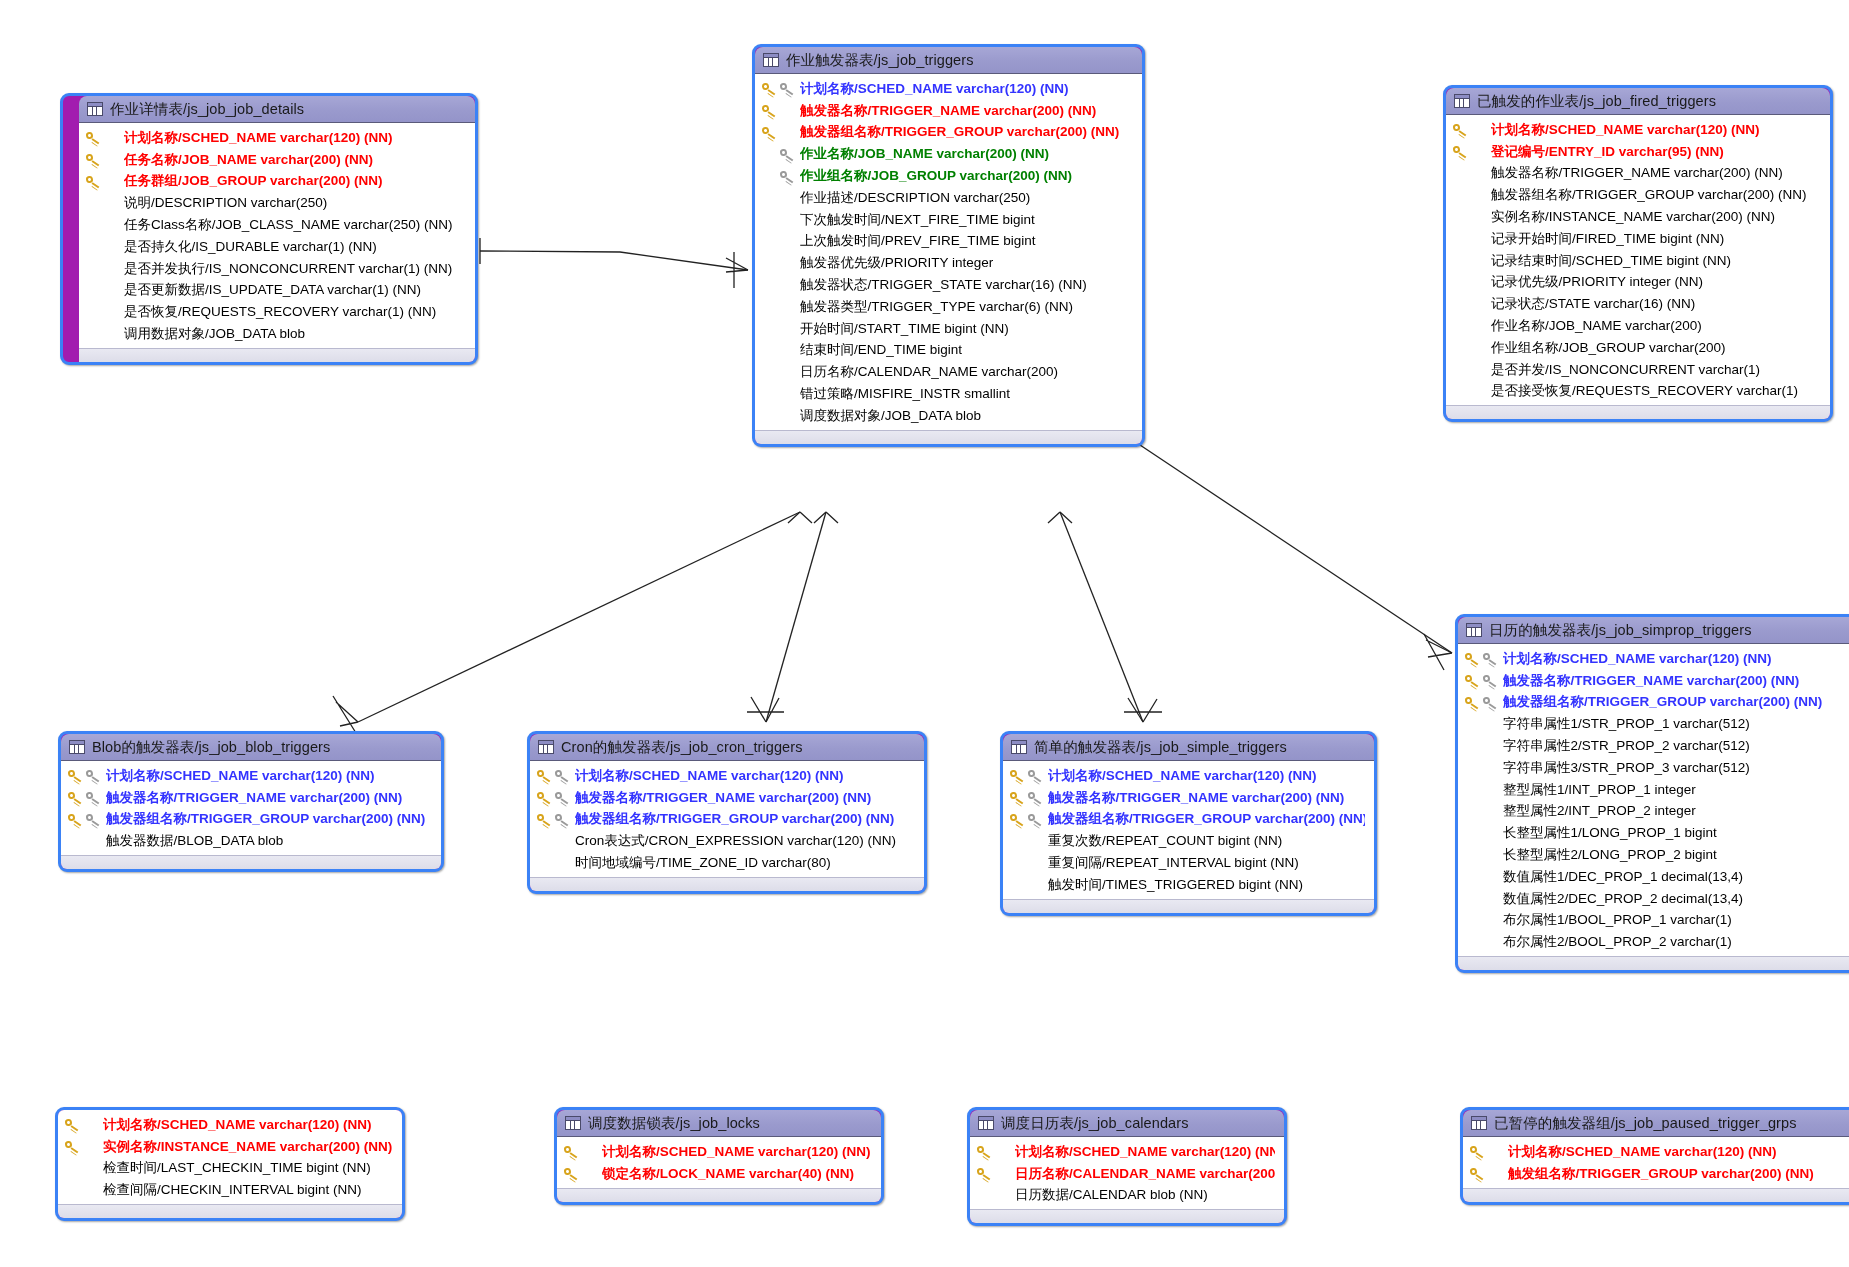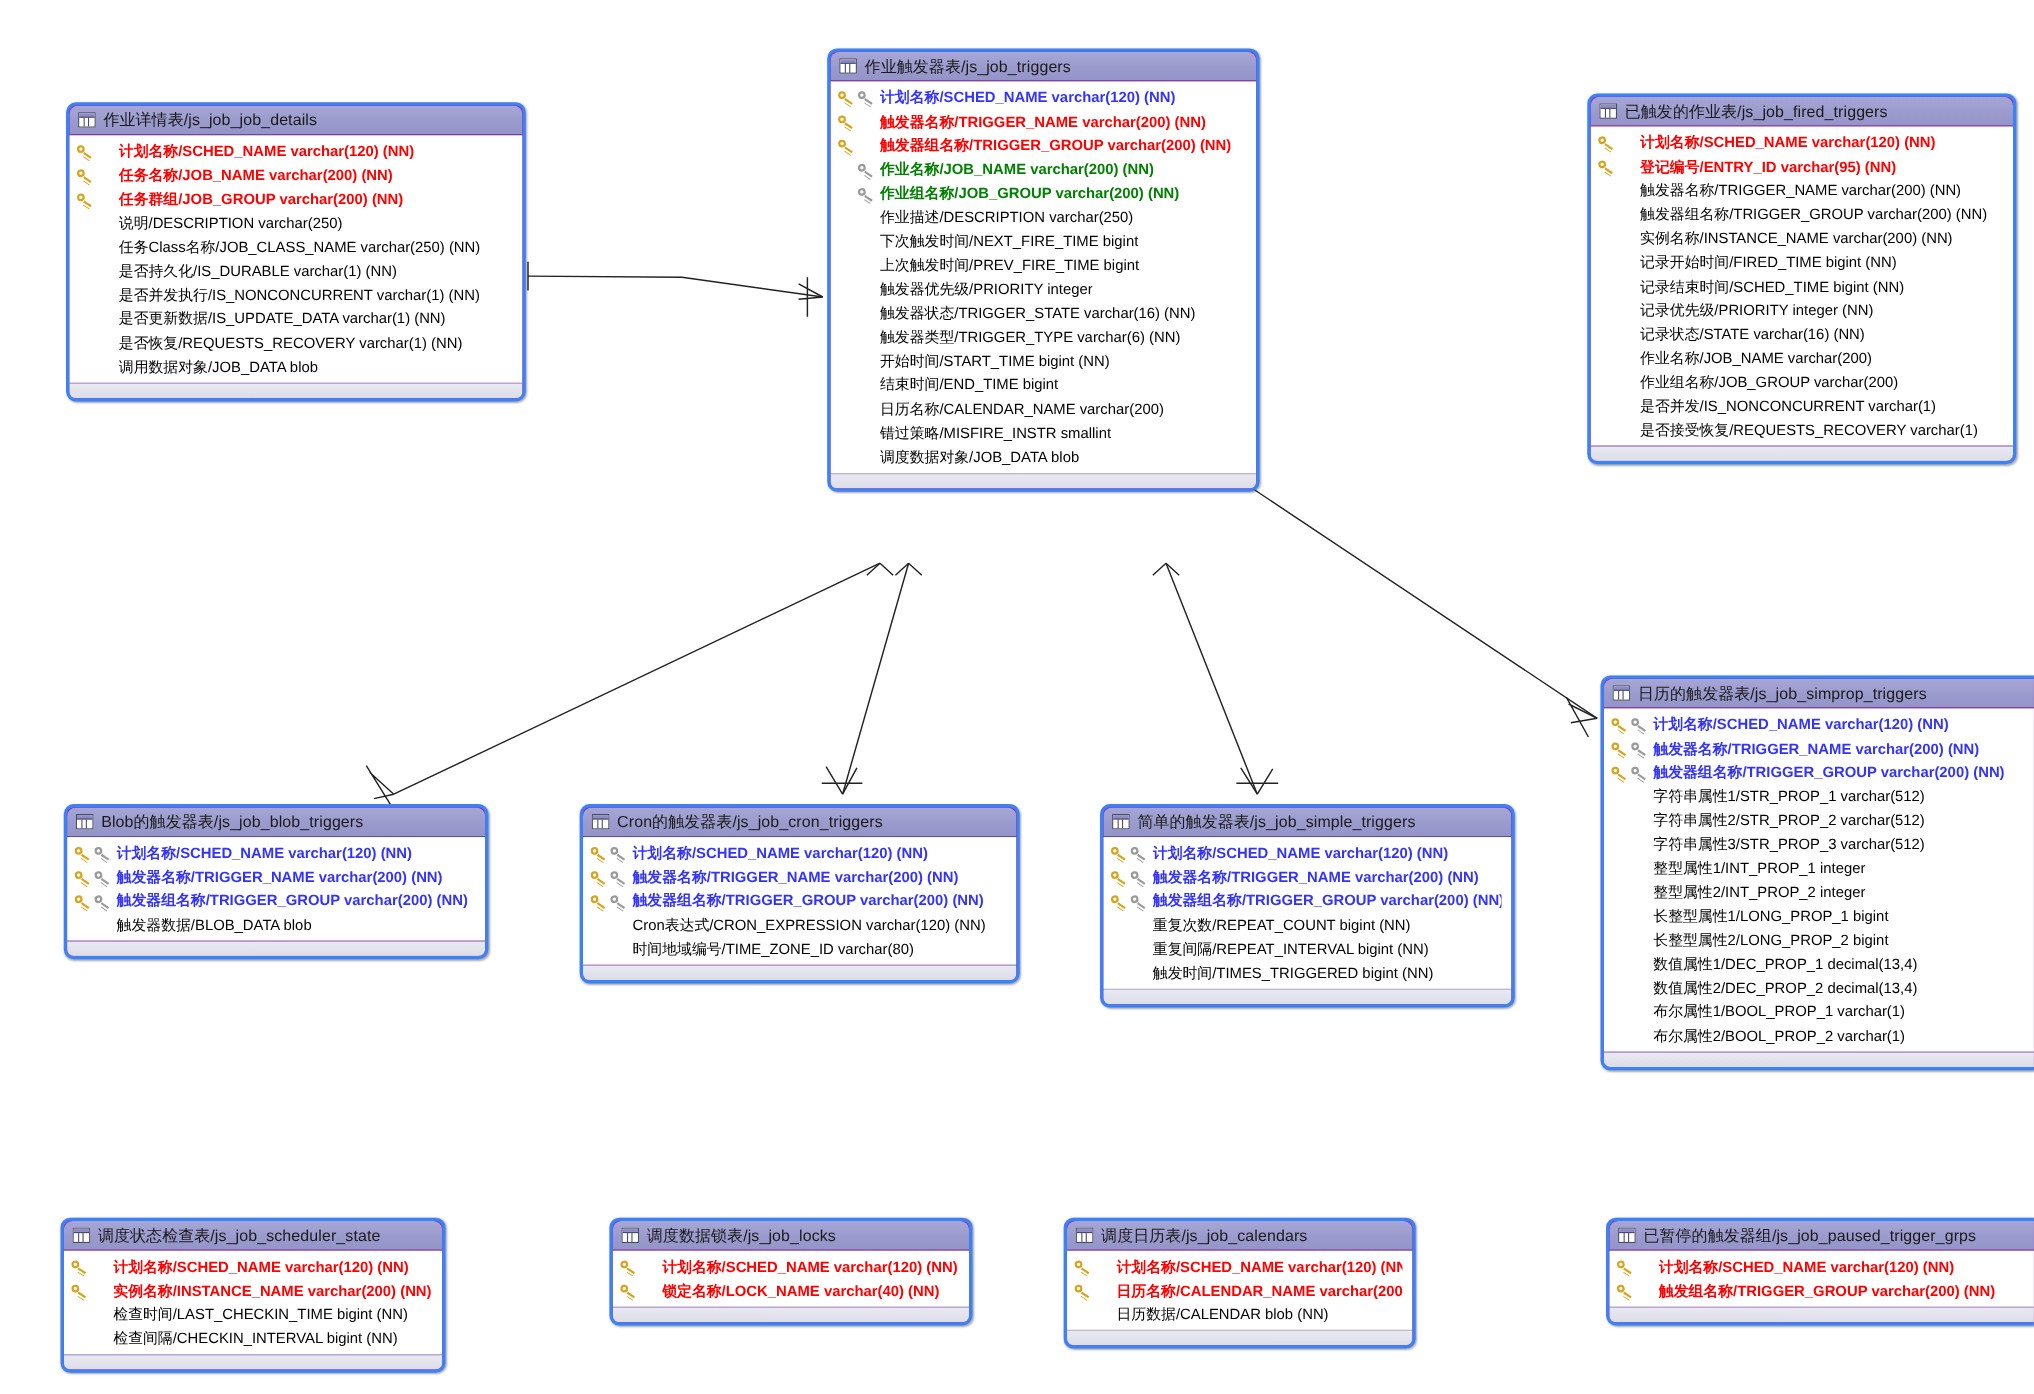--- a/index.html
+++ b/index.html
@@ -121,21 +121,21 @@
         <path d="M 800 512 L 788 523 M 800 512 L 812 523"></path>
         <path d="M 826 512 L 814 523 M 826 512 L 838 523"></path>
         <path d="M 1060 512 L 1048 523 M 1060 512 L 1072 523"></path>
         <path d="M 1125 435 L 1113 446 M 1125 435 L 1137 446"></path>
         <path d="M 480 251 L 480 238 M 480 251 L 480 264"></path>
       </g>
     </g>
   </svg>
 
   <div id="entity-layer">
-      <div class="entity" style="left: 60px; top: 93px; width: 418px;">
+      <div class="entity" style="left: 60px; top: 93px; width: 418px; padding-left: 16px;">
         <div class="ent-header">
           <span class="tbl-icon"></span>
           <span class="ent-title">作业详情表/js_job_job_details</span>
         </div>
         <div class="ent-body">
           <div class="field">
             <span class="keys">
               <span class="key gold"></span>
             </span>
             <span class="fname c-red">计划名称/SCHED_NAME varchar(120) (NN)</span>
@@ -516,24 +516,20 @@
             <span class="fname c-black">重复间隔/REPEAT_INTERVAL bigint (NN)</span>
           </div>
           <div class="field">
             <span class="keys"></span>
             <span class="fname c-black">触发时间/TIMES_TRIGGERED bigint (NN)</span>
           </div>
         </div>
         <div class="ent-footer"></div>
       </div>
       <div class="entity" style="left: 55px; top: 1107px; width: 350px;">
-        <div class="ent-header">
-          <span class="tbl-icon"></span>
-          <span class="ent-title">调度状态检查表/js_job_scheduler_state</span>
-        </div>
         <div class="ent-body">
           <div class="field">
             <span class="keys">
               <span class="key gold"></span>
             </span>
             <span class="fname c-red">计划名称/SCHED_NAME varchar(120) (NN)</span>
           </div>
           <div class="field">
             <span class="keys">
               <span class="key gold"></span>

